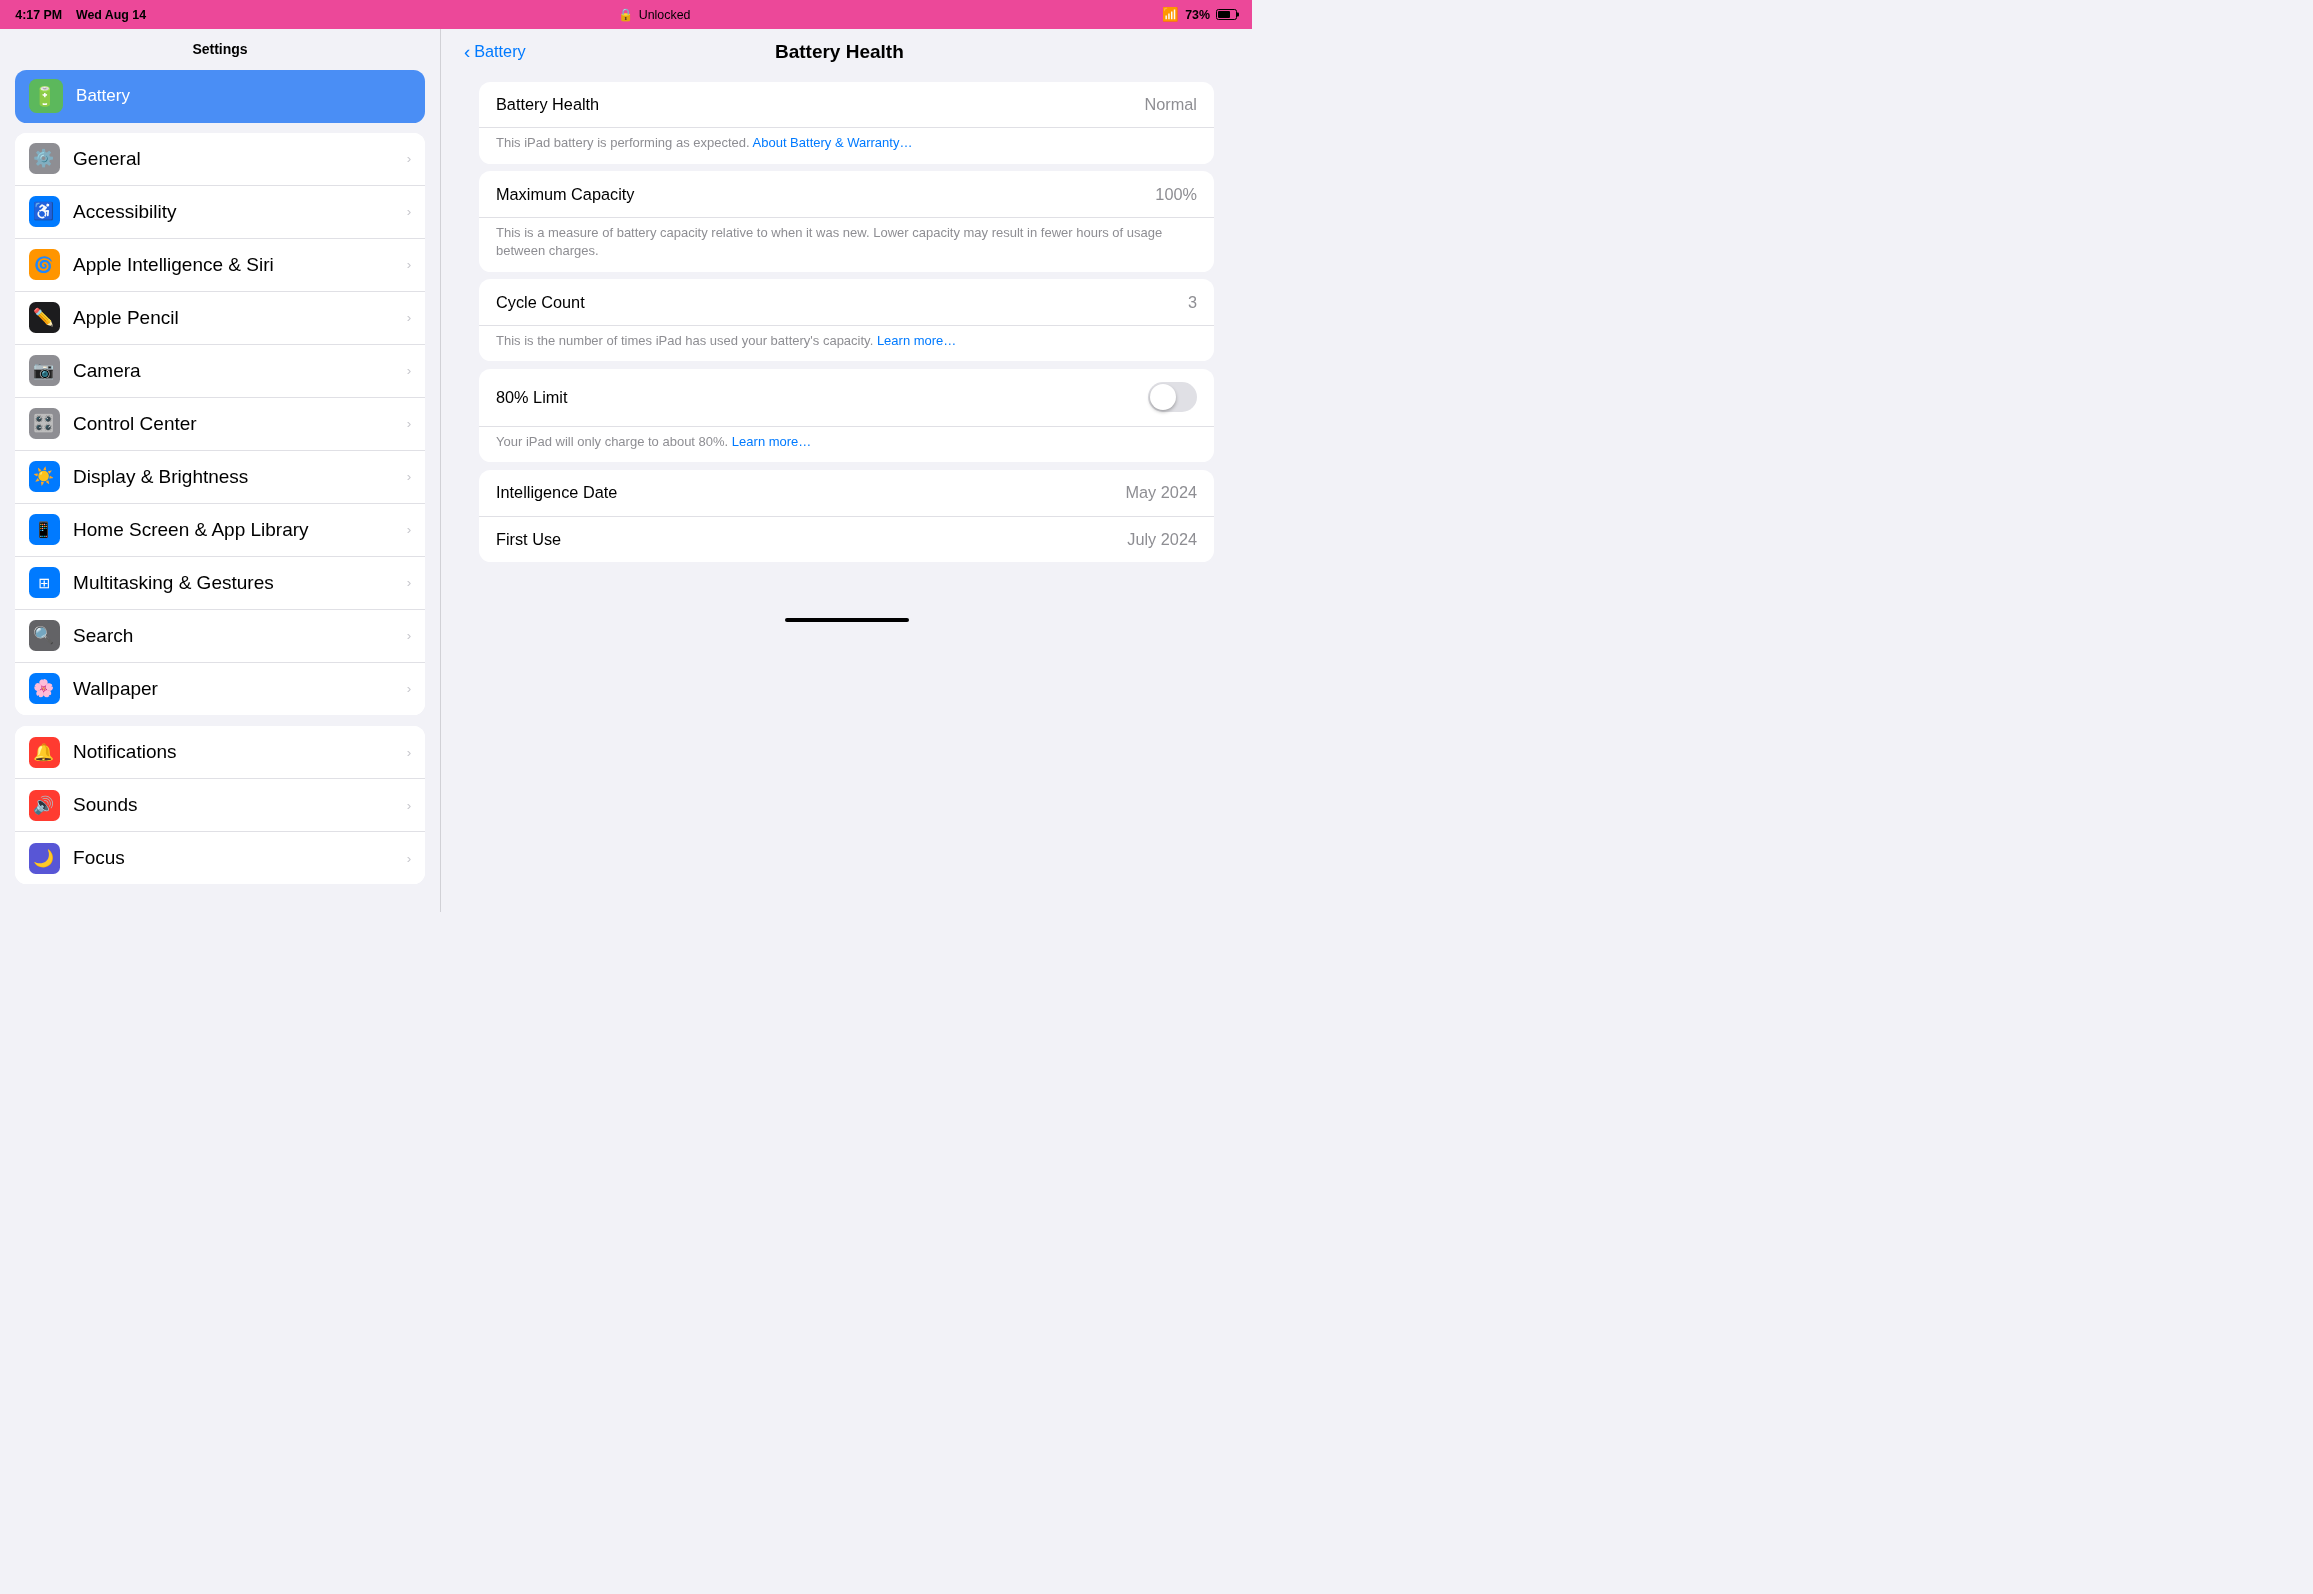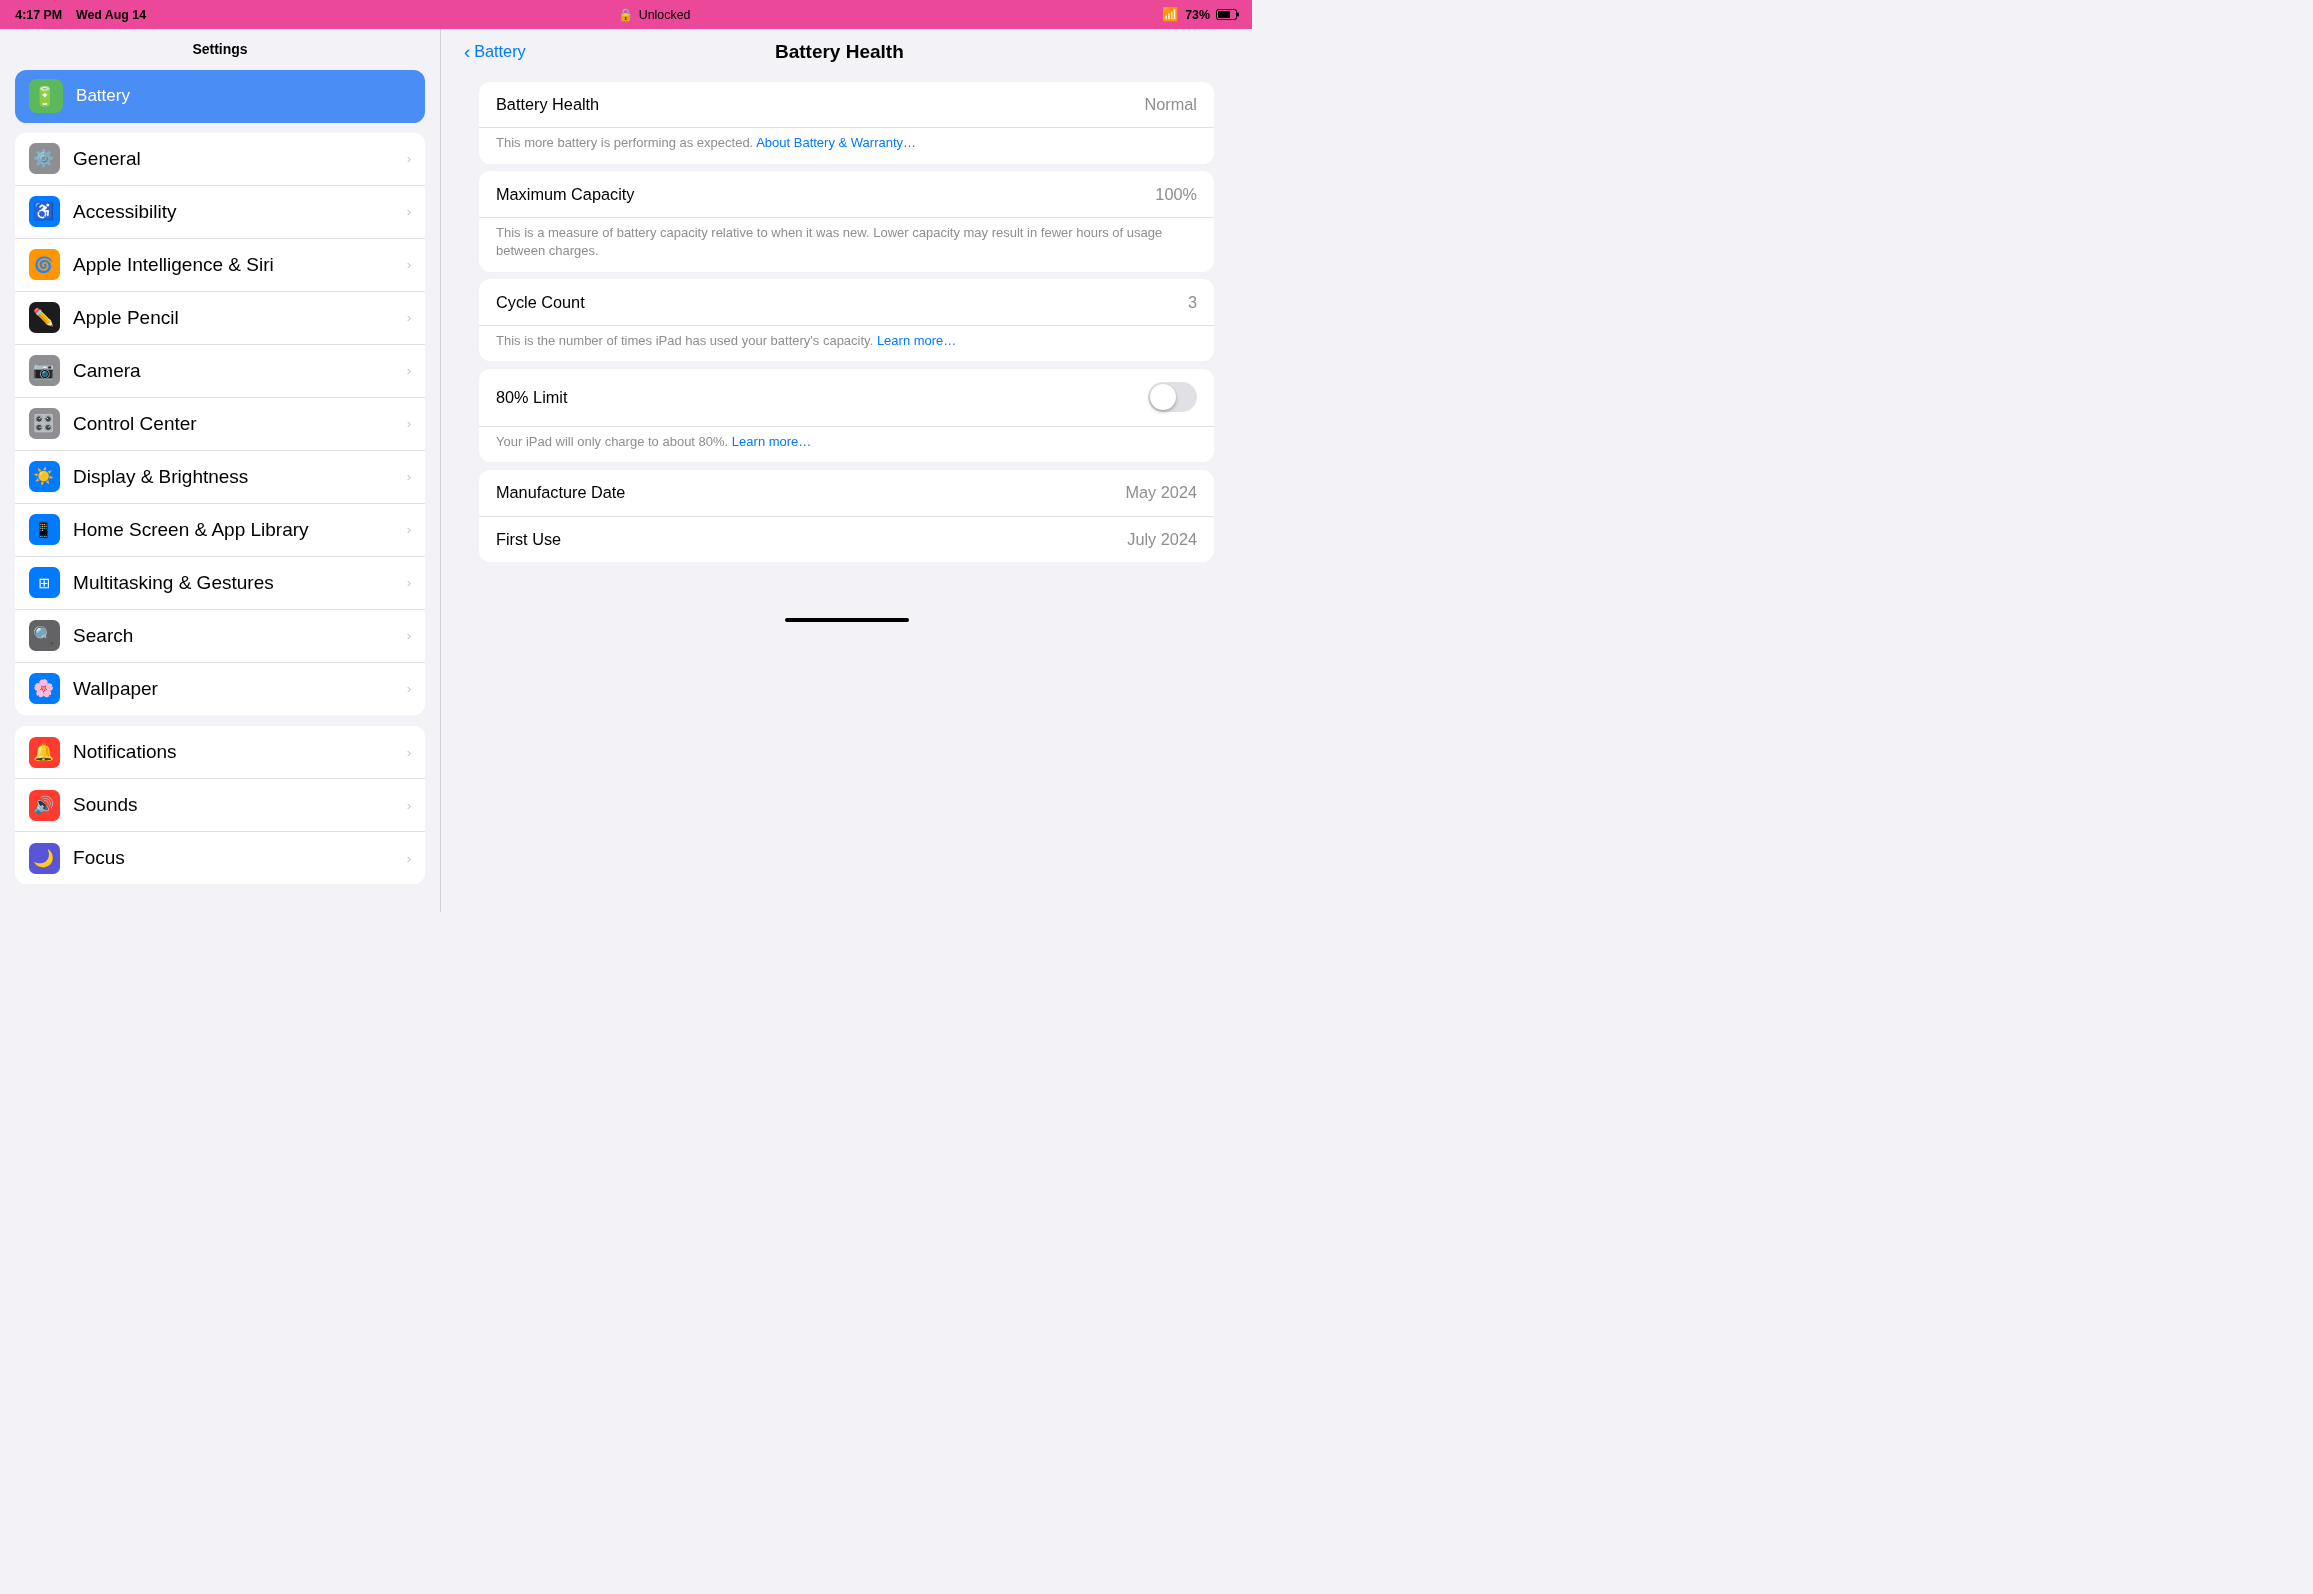--- a/index.html
+++ b/index.html
@@ -432,21 +432,21 @@
     </div>
 
     <div class="right-content">
 
       <div class="card-group">
         <div class="card-row">
           <span class="card-label">Battery Health</span>
           <span class="card-value">Normal</span>
         </div>
         <div class="card-desc">
-          <span>This more battery is performing as expected.</span>
+          <span>This iPad battery is performing as expected.</span>
           <span> </span>
           <a href="#" class="link">About Battery &amp; Warranty…</a>
         </div>
       </div>
 
       <div class="card-group">
         <div class="card-row">
           <span class="card-label">Maximum Capacity</span>
           <span class="card-value">100%</span>
         </div>
@@ -474,21 +474,21 @@
         </div>
         <div class="card-desc">
           <span>Your iPad will only charge to about 80%.</span>
           <span> </span>
           <a href="#" class="link">Learn more…</a>
         </div>
       </div>
 
       <div class="card-group">
         <div class="card-row">
-          <span class="card-label">Manufacture Date</span>
+          <span class="card-label">Intelligence Date</span>
           <span class="card-value">May 2024</span>
         </div>
         <div class="card-row">
           <span class="card-label">First Use</span>
           <span class="card-value">July 2024</span>
         </div>
       </div>
 
     </div>
 

